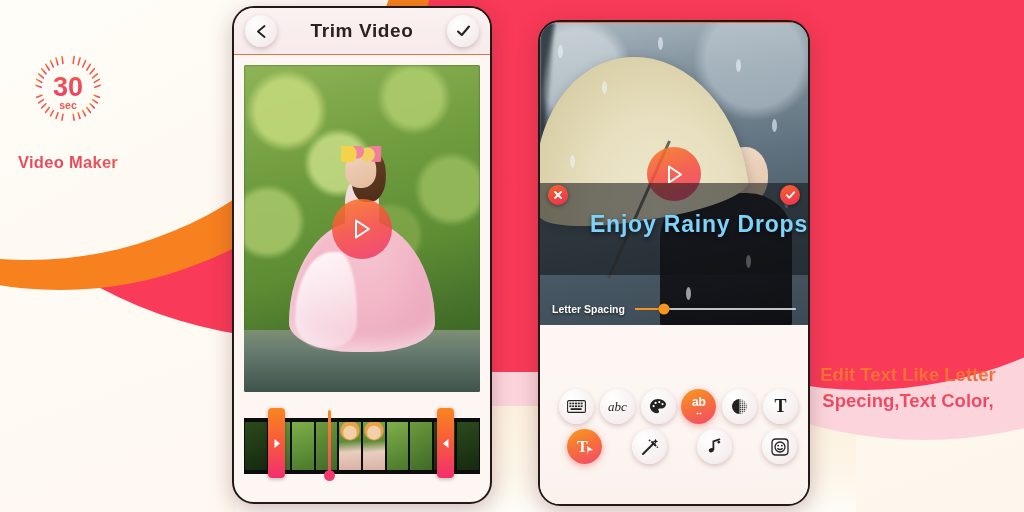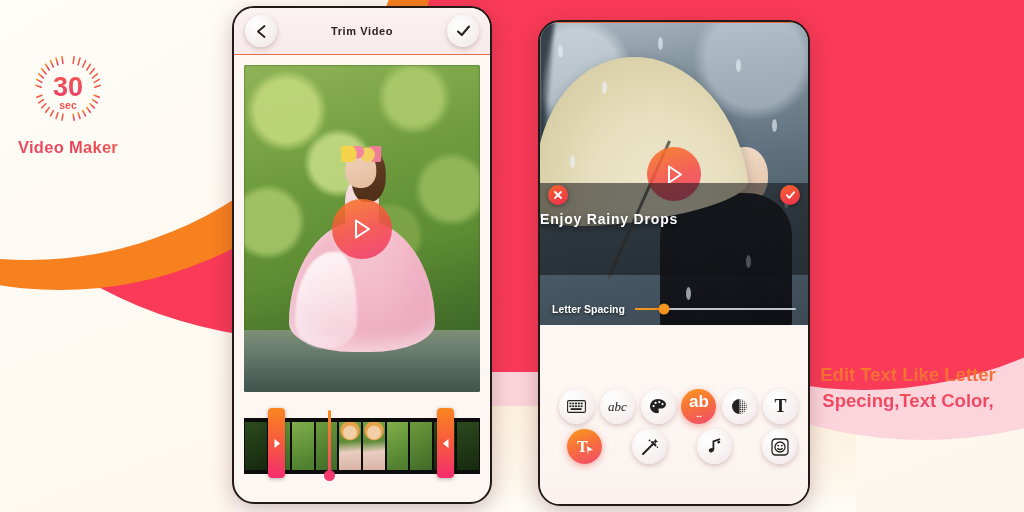--- a/index.html
+++ b/index.html
@@ -76,21 +76,21 @@
     position:absolute; left:8px; top:52px; width:120px;
     text-align:center;
   }
   .stopwatch{
     position:relative;
     width:78px;height:78px;
     margin:0 auto;
   }
   .stopwatch svg{ display:block; width:78px;height:78px;}
   .logo-title{
-    margin-top:8px;
+    margin-top:23px;
     font-size:16.5px;
     font-weight:700;
     letter-spacing:.3px;
     background:linear-gradient(90deg,#ef4b5f 0%,#e8445c 50%,#ef5a52 100%);
     -webkit-background-clip:text; background-clip:text;
     color:transparent;
     white-space:nowrap;
   }
 
   
@@ -131,21 +131,21 @@
   .phone-2 .appbar{ height:50px; }
   .circ-btn{
     width:32px;height:32px;border-radius:50%;
     background:radial-gradient(circle at 34% 30%,#ffffff 0%,#f4ecec 75%,#e7dcdc 100%);
     box-shadow:0 2px 5px rgba(120,70,70,.30);
     display:flex;align-items:center;justify-content:center;
     flex:0 0 auto;
   }
   .appbar-title{
     flex:1; text-align:center;
-    font-size:11px; font-weight:700; color:#2b2220;
+    font-size:19px; font-weight:700; color:#2b2220;
     letter-spacing:.6px;
   }
   .phone-2 .appbar-title{ font-size:17px; }
 
   
   .p1-media{
     position:relative;
     margin:10px 10px 0 10px;
     height:327px;
     border-radius:2px;
@@ -346,24 +346,24 @@
     filter:blur(.4px);
   }
 
   .text-overlay{
     position:absolute; left:0; right:0; top:160px;
     height:92px;
     background:rgba(16,18,22,.55);
   }
   .overlay-title{
     position:absolute; left:0; right:0; top:188px;
-    text-align:left;
-    font-size:14px;
+    text-align:right;
+    font-size:23px;
     font-weight:800;
-    color:#ffffff;
+    color:#7dd3fc;
     letter-spacing:.8px;
     text-shadow:0 2px 4px rgba(0,0,0,.55);
     white-space:nowrap;
   }
   .badge{
     position:absolute;
     width:20px;height:20px;border-radius:50%;
     display:flex;align-items:center;justify-content:center;
     box-shadow:0 1px 4px rgba(0,0,0,.45);
   }
@@ -419,21 +419,21 @@
     font-size:13px; color:#1d1d1d;
   }
   .tool.active{
     background:linear-gradient(160deg,#fa9b1e 0%,#f7713a 45%,#f24a6c 100%);
     color:#ffffff;
     box-shadow:0 2px 7px rgba(240,90,80,.5);
   }
   .tool .glyph-abc{ font-family:"Liberation Serif", serif; font-style:italic; font-size:13px; }
   .tool .glyph-T{ font-family:"Liberation Serif", serif; font-size:18px; font-weight:700; }
   .tool .ab-wrap{ display:flex;flex-direction:column;align-items:center;line-height:1; }
-  .tool .ab-wrap .ab{ font-size:17px; font-weight:700; }
+  .tool .ab-wrap .ab{ font-size:12px; font-weight:700; }
   .tool .ab-wrap .arrow{ font-size:9px; margin-top:.5px; }
 </style>
 </head>
 <body>
 
 <div id="stage">
 
   <div class="bg-base"></div>
   <div class="bg-center-red"></div>
   <div class="bg-center-pinkband"></div>

